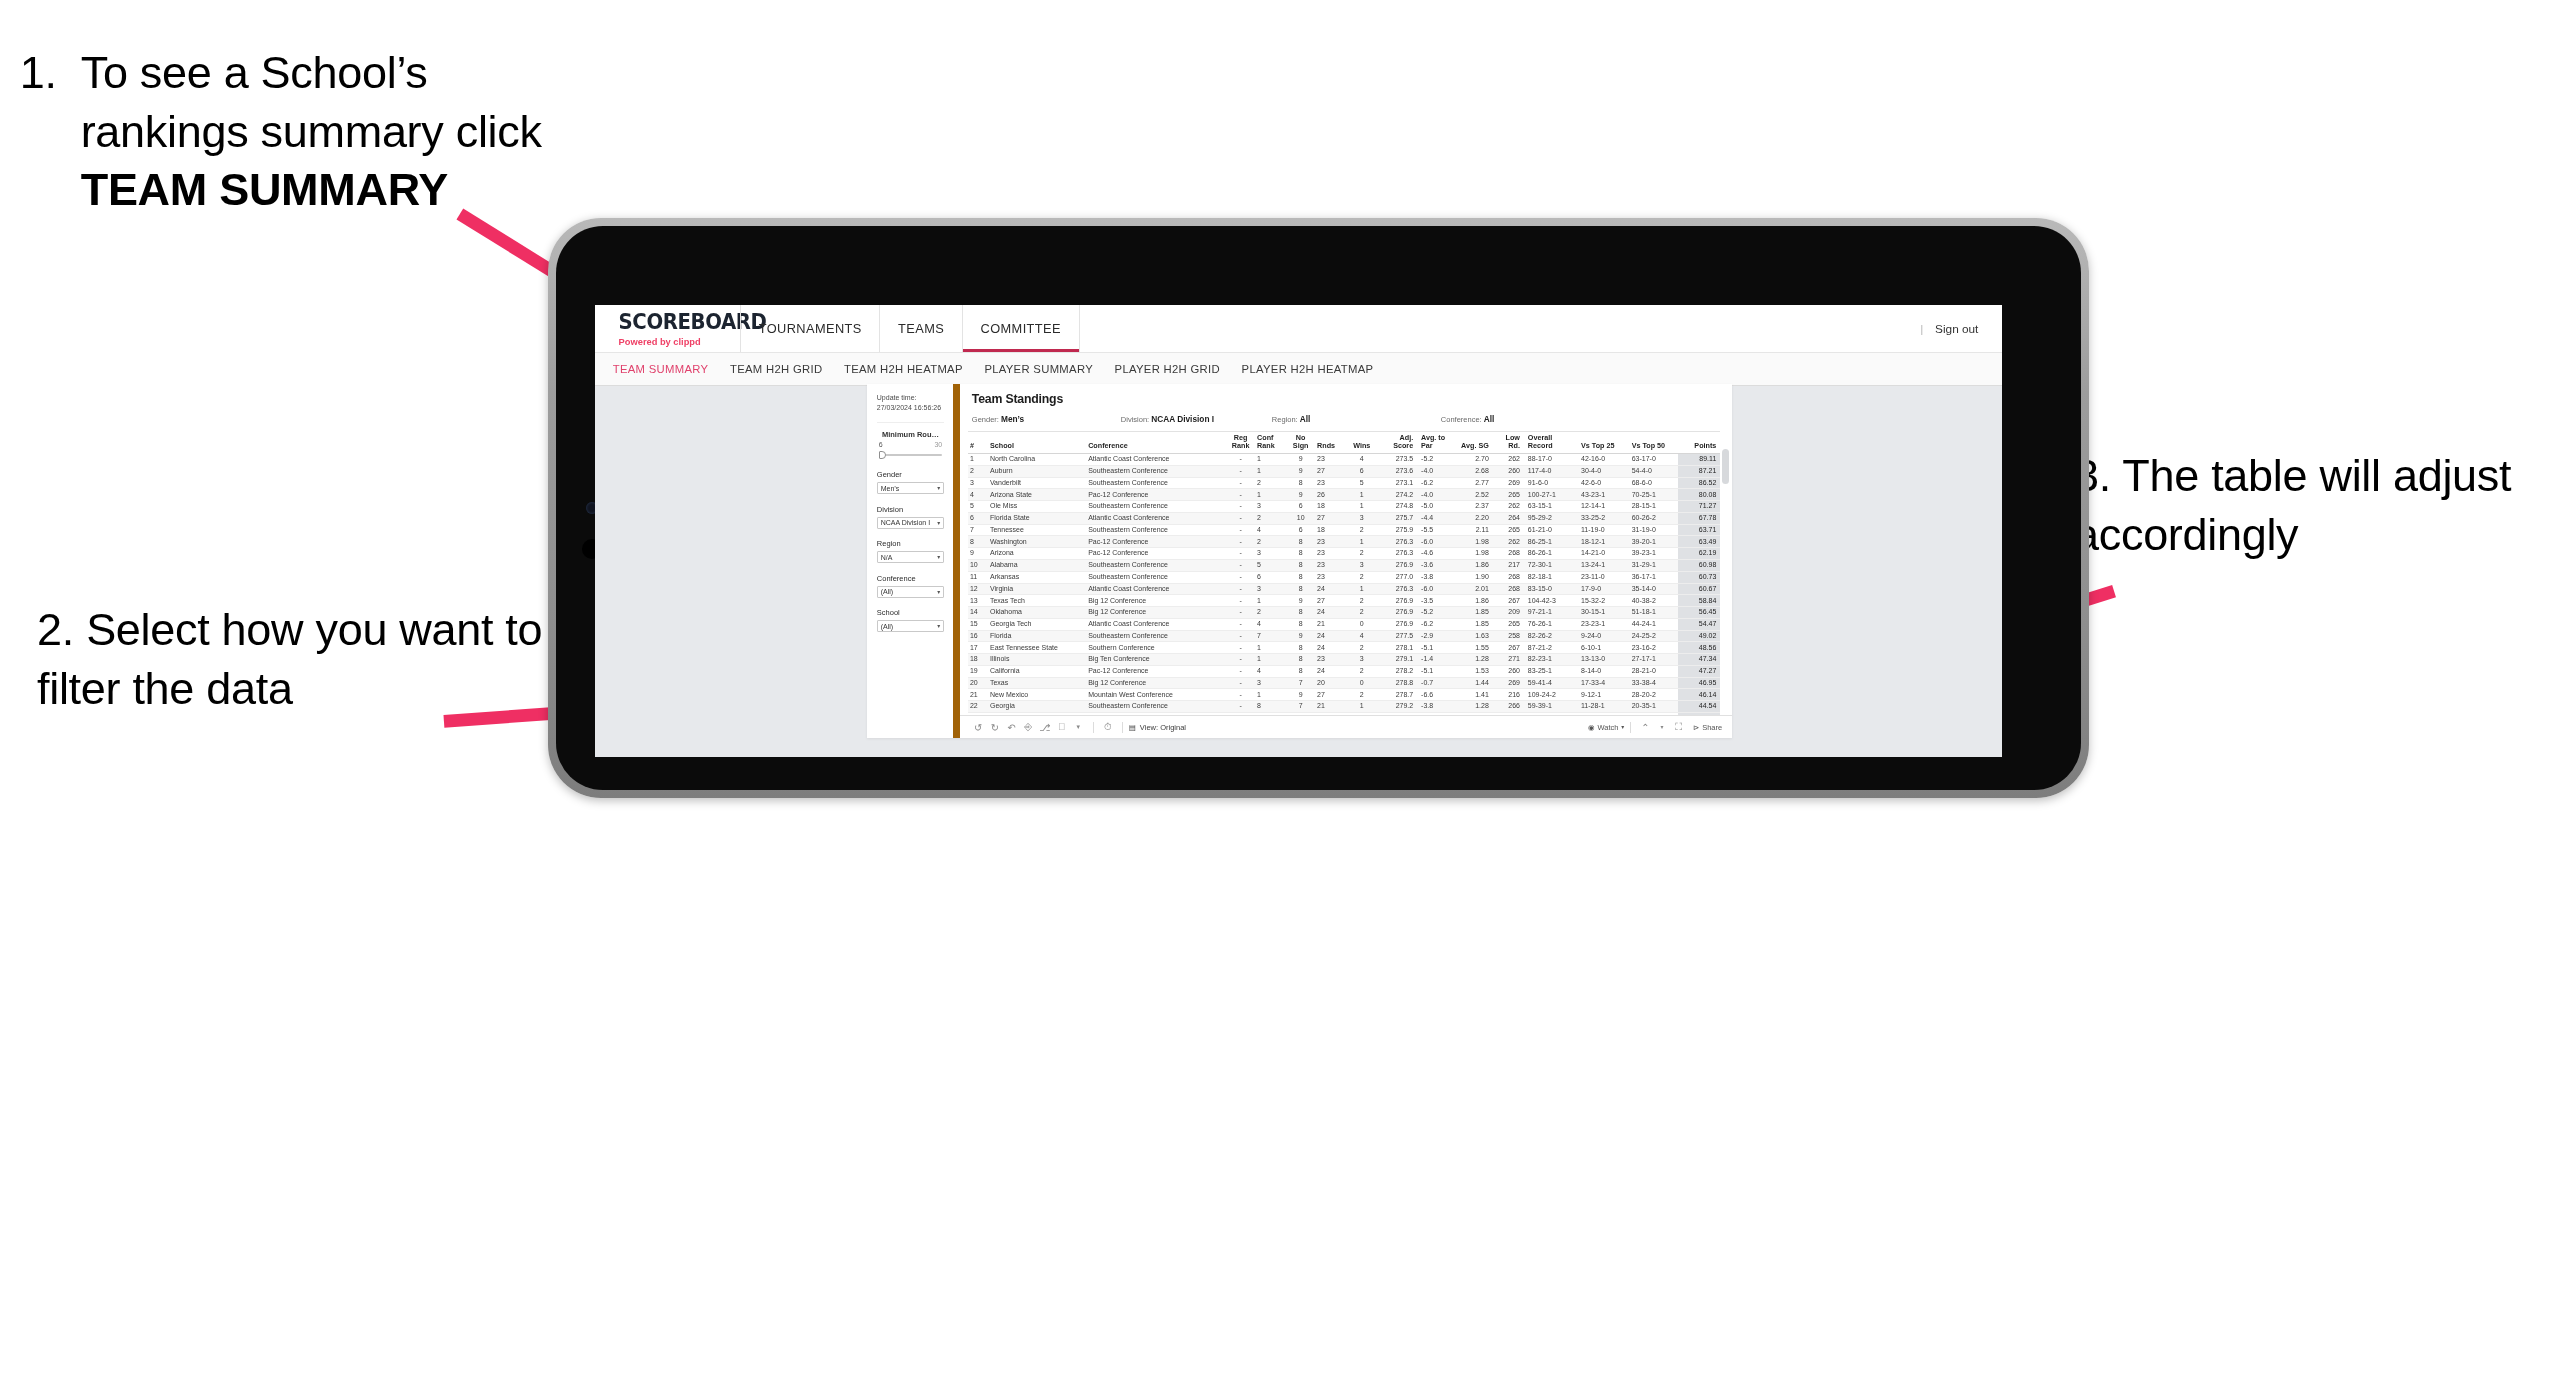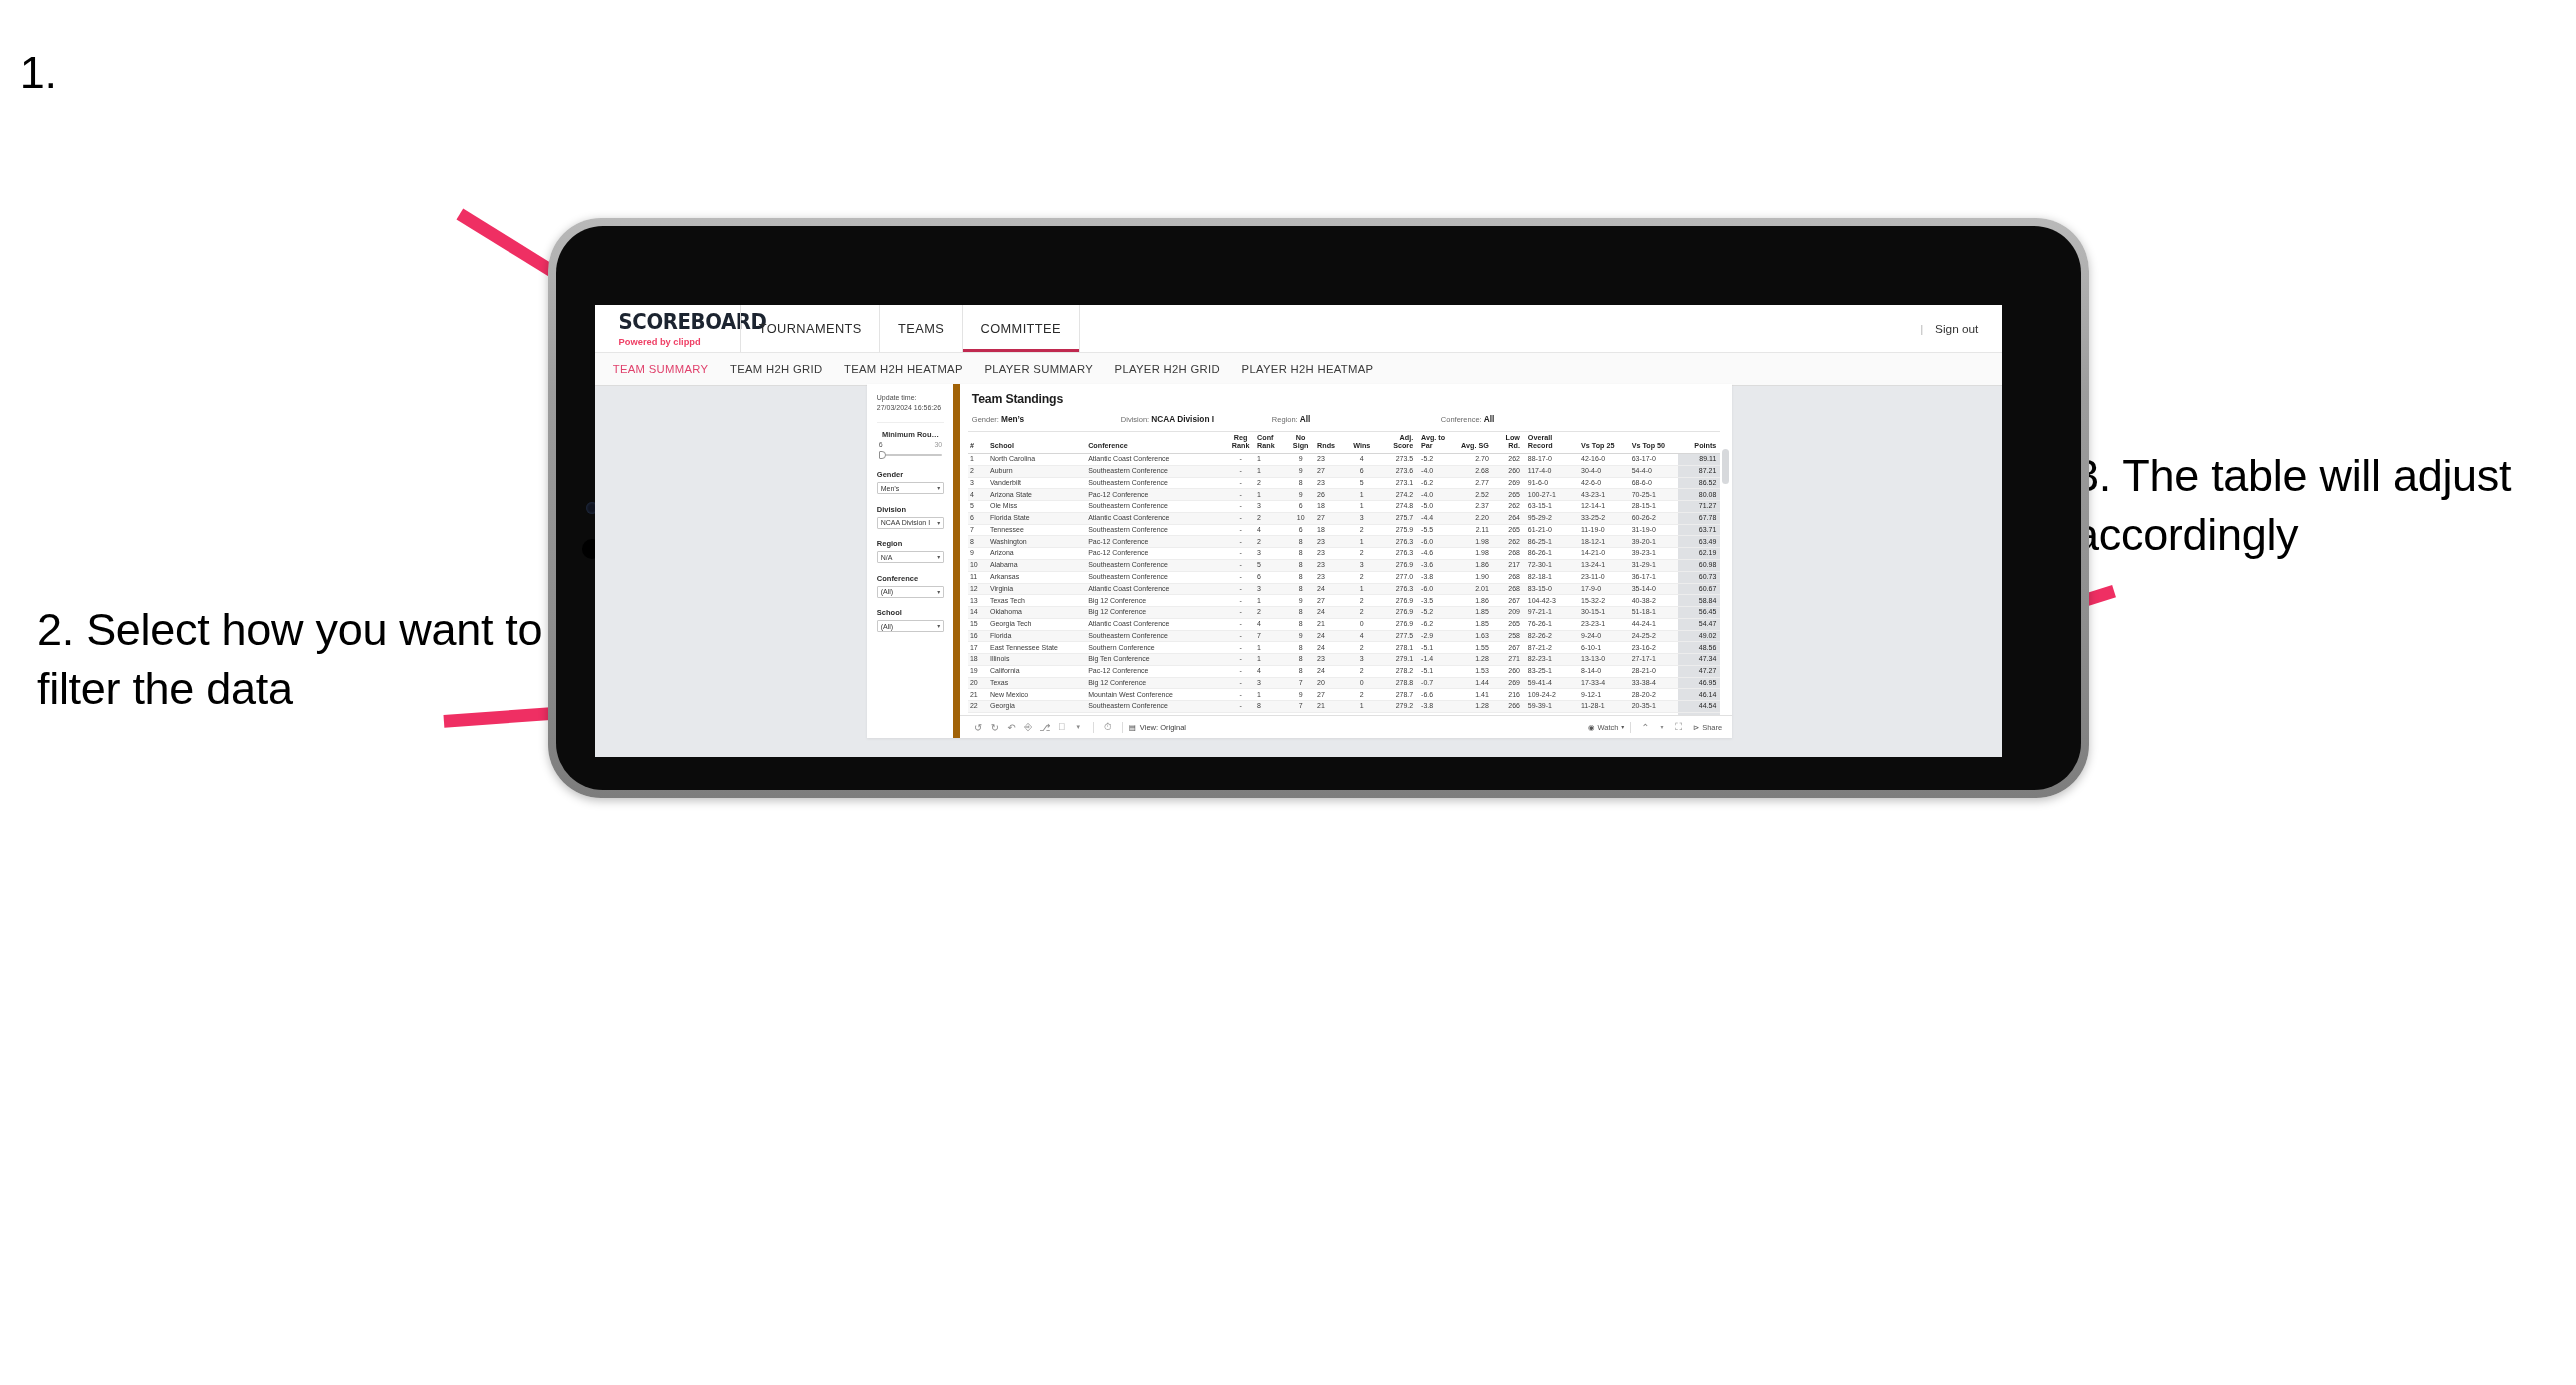--- a/index.html
+++ b/index.html
@@ -78,21 +78,21 @@
   #wb-body{flex:1;display:flex;overflow:hidden;}
 
   
   #filters{
     width:93px;border-right:7px solid #a16207;box-sizing:border-box;
     padding:8.8px 8.8px 0 9.8px;font-size:7.3px;color:#333;
   }
   #update-time{font-size:7px;color:#4a4a4a;line-height:1.45;}
   #filters hr{border:0;border-top:1px solid #eee;margin:8.8px 0 6.9px;}
   .f-block{margin-bottom:10.8px;}
-  .f-label{font-weight:bold;font-size:7.5px;color:#2b2b2b;margin-bottom:2.9px;}
+  .f-label{font-weight:normal;font-size:7.5px;color:#2b2b2b;margin-bottom:2.9px;}
   .f-select{
     height:11.8px;border:1px solid #c9c9c9;background:#fff;border-radius:1px;
     display:flex;align-items:center;justify-content:space-between;
     padding:0 2.9px;font-size:7px;color:#333;box-sizing:border-box;
   }
   .f-select .caret{font-size:5.9px;color:#555;}
   #slider-title{text-align:center;font-weight:bold;font-size:7.5px;margin-bottom:2px;}
   #slider-vals{display:flex;justify-content:space-between;font-size:7px;color:#555;padding:0 2px;}
   #slider-vals .max{color:#9a9a9a;}
   #slider-track{position:relative;height:9.8px;margin-top:2px;}
@@ -150,20 +150,23 @@
   .tb-div{width:1px;height:10.8px;background:#dcdcdc;margin:0 5.9px;}
   #tb-view{display:flex;align-items:center;gap:3.9px;color:#3b3b3b;}
   #tb-spacer{flex:1;}
   .tb-txt{display:flex;align-items:center;gap:2.9px;color:#555;}
 </style>
 </head>
 <body>
 
 <div class="annot" id="annot-1">
   <span class="num">1.</span>
+  <span class="body">
+    <span>To see a School’s rankings summary click </span><b>TEAM SUMMARY</b>
+  </span>
 </div>
 
 <div class="annot" id="annot-2">2. Select how you want to filter the data</div>
 
 <div class="annot" id="annot-3">3. The table will adjust accordingly</div>
 
 <svg class="arrow" id="arrow-1" style="left:452px;top:206px;" width="216" height="128" viewBox="0 0 220 130">
   <g fill="#ef2f63" stroke="#ef2f63">
     <line x1="8" y1="8" x2="150" y2="96" stroke-width="13" stroke-linecap="butt"></line>
     <polygon points="176,114 128,78 124,118 128,84 168,94"></polygon>

